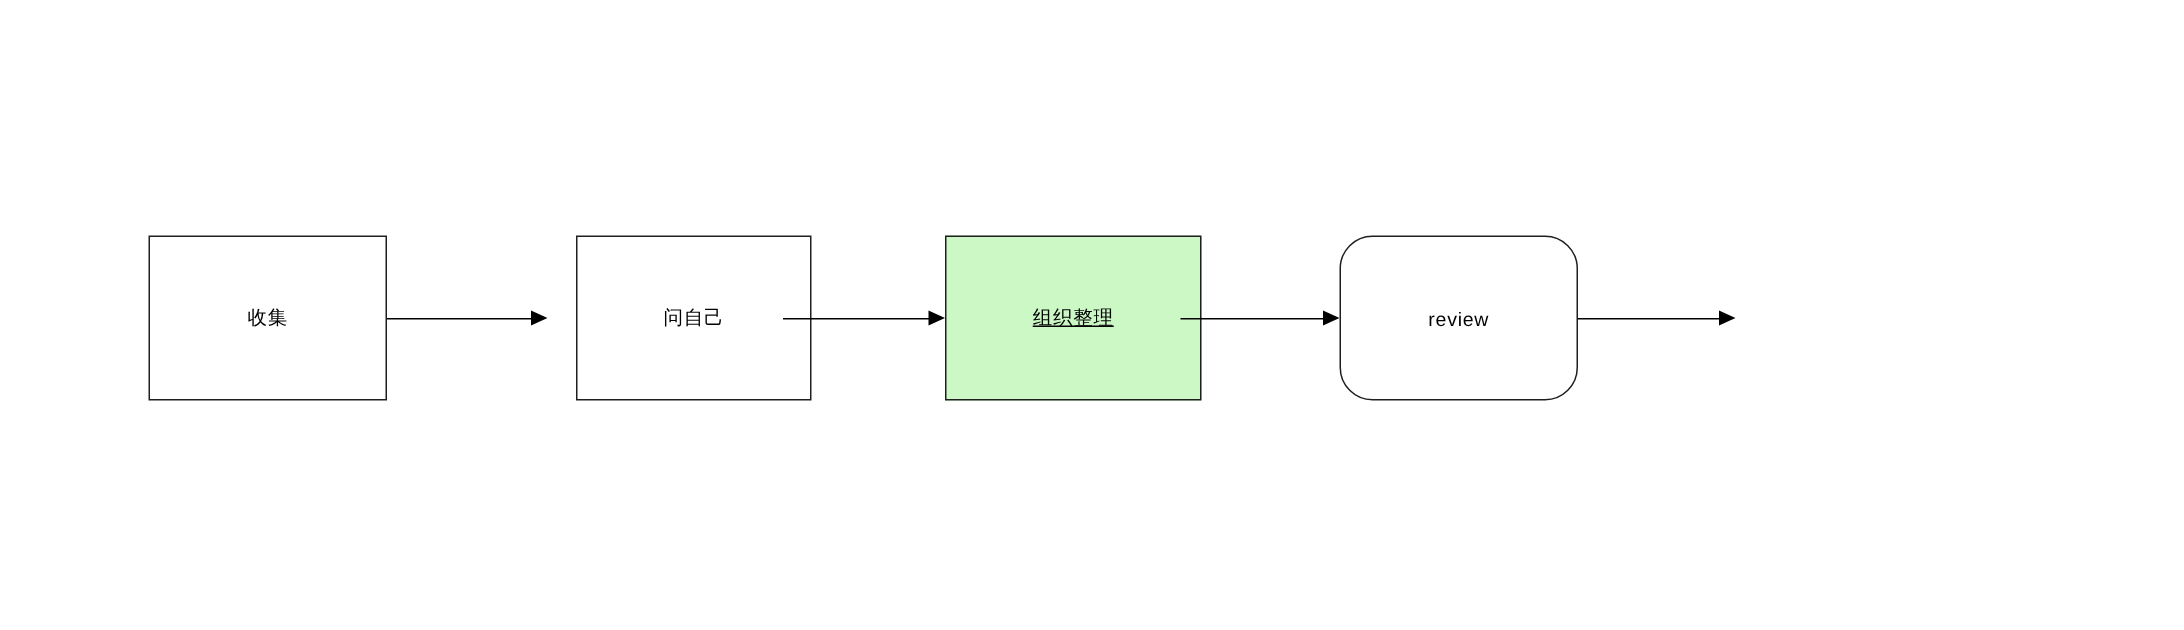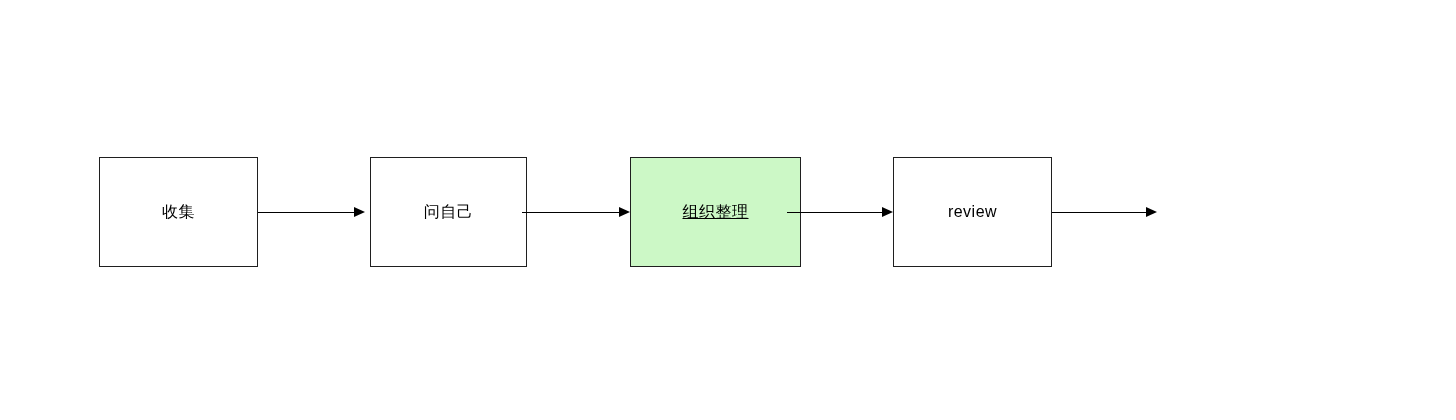--- a/index.html
+++ b/index.html
@@ -20,27 +20,27 @@
     top: 157px;
     height: 110px;
     background: #ffffff;
     border: 1px solid #1f1f1f;
     box-sizing: border-box;
     display: flex;
     align-items: center;
     justify-content: center;
   }
   .node .label {
-    font-size: 16px;
+    font-size: 13px;
     color: #000000;
     letter-spacing: 0.5px;
     white-space: nowrap;
   }
   .node-1 { left: 99px;   width: 159px; }
-  .node-2 { left: 370px;  width: 157px; }
+  .node-2 { left: 384px;  width: 157px; }
   .node-3 { left: 630px;  width: 171px; text-decoration: underline; }
   .node-4 { left: 893px;  width: 159px; }
   .node-5 { left: 1157px; width: 159px; }
 
   .connector {
     position: absolute;
     top: 206px;
     height: 13px;
   }
   .connector .line {
@@ -91,21 +91,21 @@
 
   <div class="node node-3" style="background-color: rgb(204, 248, 198);">
     <span class="label">组织整理</span>
   </div>
 
   <div class="connector conn-3">
     <div class="line"></div>
     <div class="head"></div>
   </div>
 
-  <div class="node node-4" style="background-color: rgb(255, 255, 255);">
+  <div class="node node-4" style="background-color: rgb(255, 255, 255); border-radius: 22px;">
     <span class="label">review</span>
   </div>
 
   <div class="connector conn-4">
     <div class="line"></div>
     <div class="head"></div>
   </div>
 
 
 </div>

